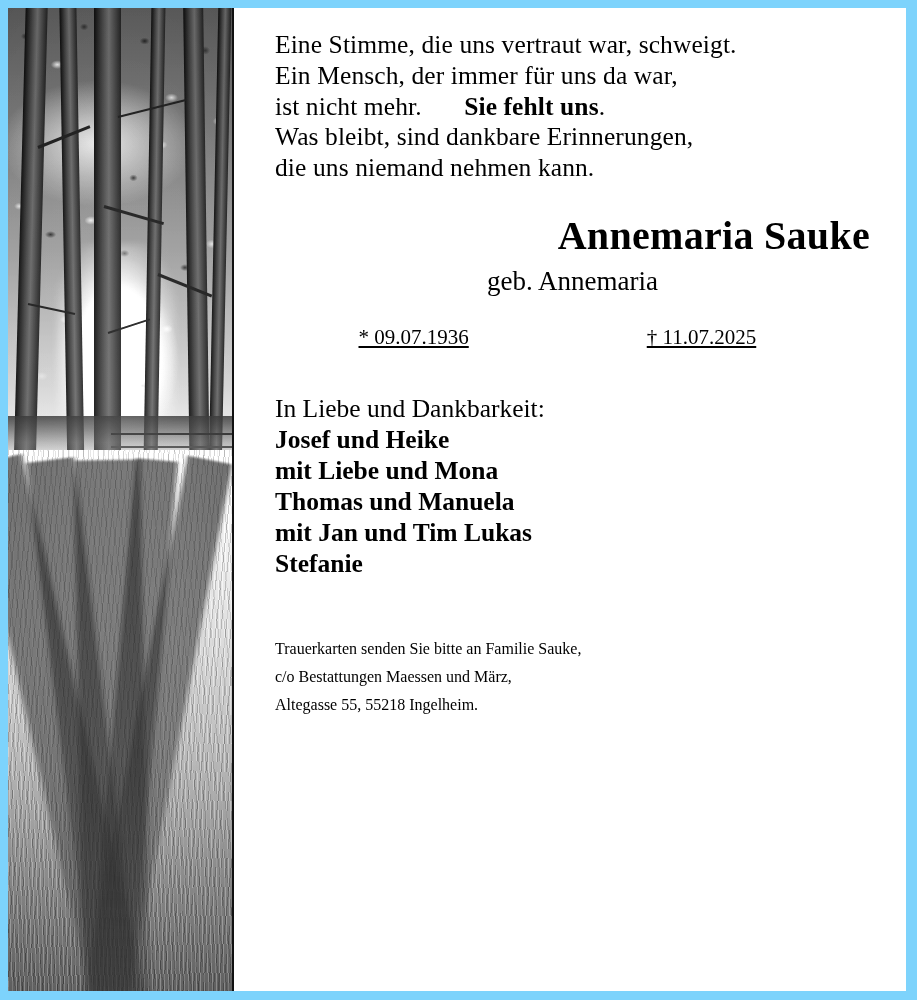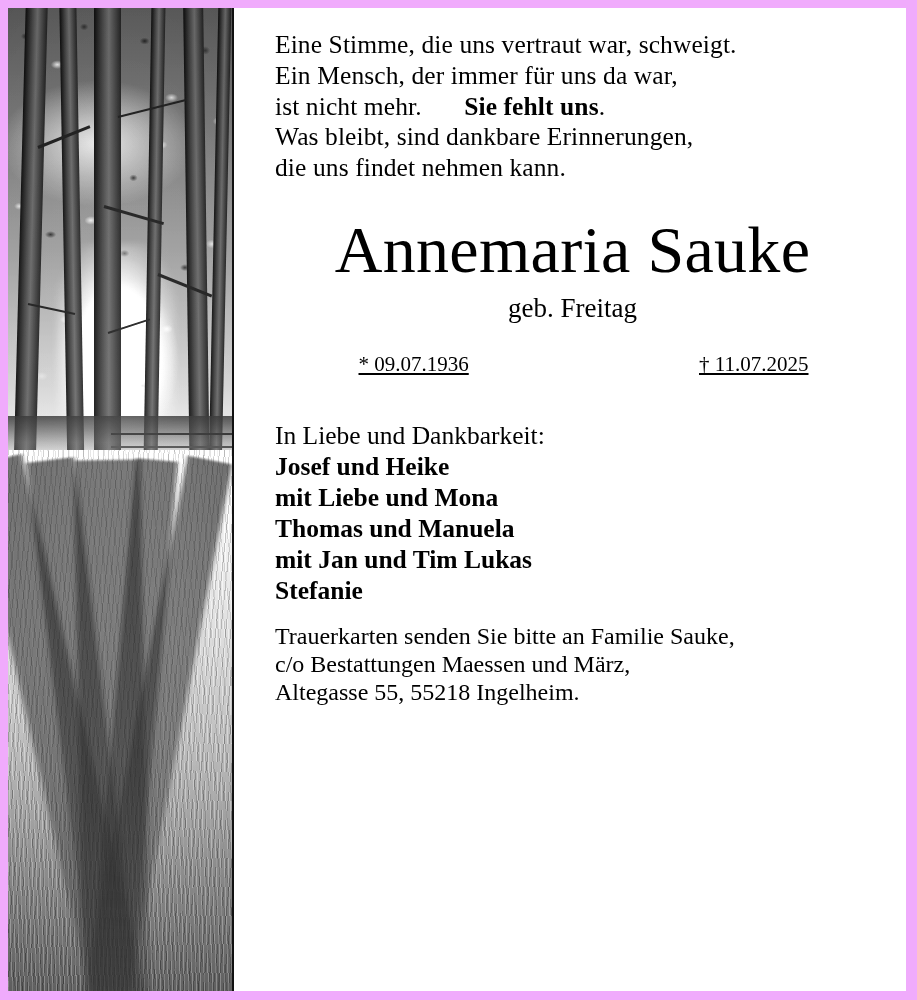--- a/index.html
+++ b/index.html
@@ -13,21 +13,21 @@
   body {
     font-family: "Liberation Serif", "DejaVu Serif", serif;
     color: #000000;
   }
 
   
   .notice {
     position: relative;
     width: 917px;
     height: 1000px;
-    background: #f0abfc;
+    background: #7dd3fc;
     padding: 8px 11px 9px 8px;
   }
 
   .notice-inner {
     position: relative;
     width: 100%;
     height: 100%;
     background: #ffffff;
     display: flex;
     overflow: hidden;
@@ -214,55 +214,56 @@
   }
   .verse .em { font-weight: bold; margin-left: 36px; }
 
   .name-block {
     margin-top: 31px;
     text-align: center;
     padding-right: 18px;
   }
 
   .deceased-name {
-    font-size: 66px;
-    font-weight: normal;
+    font-size: 40px;
+    font-weight: bold;
     line-height: 1.05;
     letter-spacing: 0.3px;
     white-space: nowrap;
+    text-align: right;
   }
 
   .maiden-name {
     margin-top: 10px;
     font-size: 27px;
     line-height: 1.1;
   }
 
   .dates {
     margin-top: 29px;
     display: flex;
     justify-content: center;
     font-size: 21px;
     line-height: 1.1;
     text-decoration: underline;
   }
   .date-birth { width: 236px; text-align: left; padding-left: 22px; }
-  .date-death { width: 236px; text-align: right; padding-left: 22px; }
+  .date-death { width: 236px; text-align: center; padding-left: 22px; }
 
   .family {
     margin-top: 44px;
     font-size: 25.5px;
     line-height: 31px;
   }
   .family-intro { font-weight: normal; }
   .family-name { font-weight: bold; }
 
   .sender {
-    margin-top: 16px;
-    font-size: 24px;
+    margin-top: 56px;
+    font-size: 16px;
     line-height: 28px;
   }
 
   .service {
     margin-top: 32px;
     font-size: 26.5px;
     line-height: 32px;
   }
 </style>
 </head>
@@ -308,26 +309,26 @@
       </div>
     </div>
 
     <div class="content">
 
       <div class="verse">
         <div>Eine Stimme, die uns vertraut war, schweigt.</div>
         <div>Ein Mensch, der immer für uns da war,</div>
         <div><span>ist nicht mehr. </span><span class="em">Sie fehlt uns</span><span>.</span></div>
         <div>Was bleibt, sind dankbare Erinnerungen,</div>
-        <div>die uns findet nehmen kann.</div>
+        <div>die uns niemand nehmen kann.</div>
       </div>
 
       <div class="name-block">
         <div class="deceased-name">Annemaria Sauke</div>
-        <div class="maiden-name">geb. Freitag</div>
+        <div class="maiden-name">geb. Annemaria</div>
         <div class="dates">
           <span class="date-birth">* 09.07.1936</span>
           <span class="date-death">† 11.07.2025</span>
         </div>
       </div>
 
       <div class="family">
         <div class="family-intro">In Liebe und Dankbarkeit:</div>
         <div class="family-name">Josef und Heike</div>
         <div class="family-name">mit Liebe und Mona</div>

